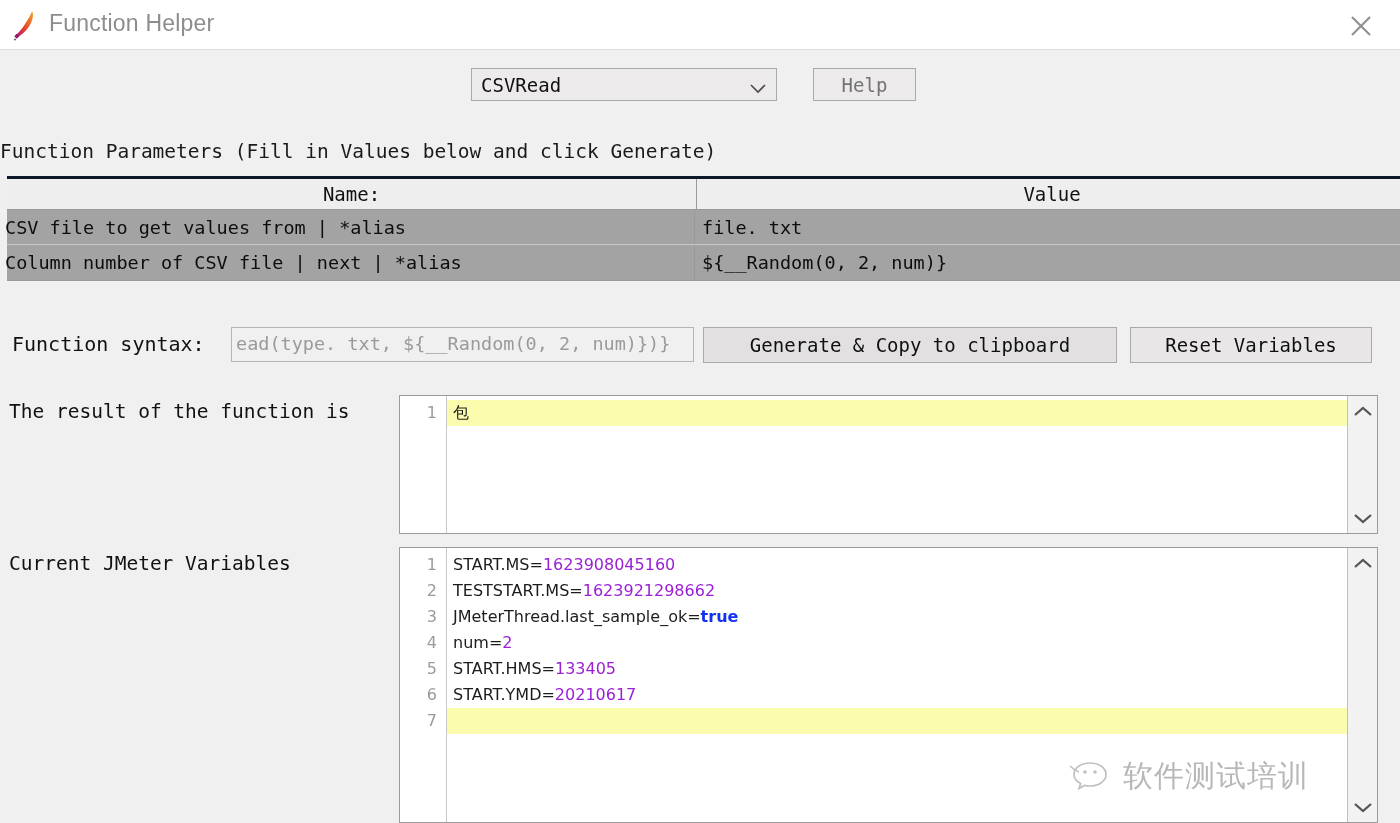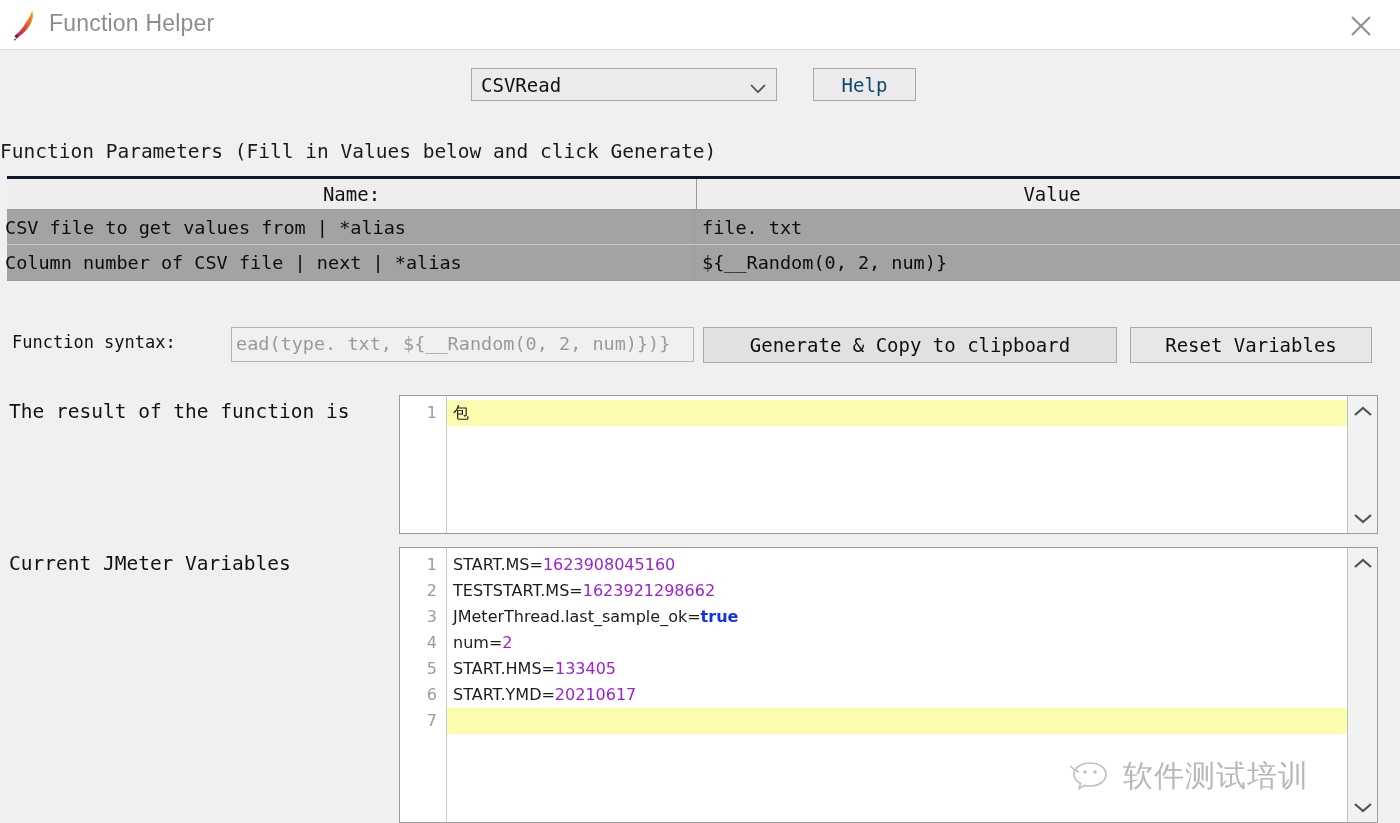--- a/index.html
+++ b/index.html
@@ -70,21 +70,21 @@
   #help-btn {
     position: absolute; left: 813px; top: 18px;
     width: 103px; height: 33px;
     background: #eceaea;
     border: 1px solid #a9a9a9;
     cursor: pointer;
   }
   #help-label {
     position: absolute; left: 0; top: 5px; width: 101px;
     text-align: center;
-    font-size: 19px; color: #0c4a6e;
+    font-size: 19px; color: #737373;
     font-family: "DejaVu Sans Mono", monospace;
   }
 
   
   #params-heading {
     position: absolute; left: 0; top: 90px;
     width: 1400px;
     font-size: 19.5px;
     color: #1a1a1a;
     font-family: "DejaVu Sans Mono", monospace;
@@ -130,21 +130,21 @@
     font-family: "DejaVu Sans Mono", monospace;
     white-space: nowrap;
     overflow: hidden;
   }
   .ptable-row .cell-name  { padding-left: 0px; margin-left: -2px; }
   .ptable-row .cell-value { padding-left: 5px; }
 
   
   #syntax-label {
     position: absolute; left: 12px; top: 282px;
-    font-size: 17px; color: #111111;
+    font-size: 20px; color: #111111;
     font-family: "DejaVu Sans Mono", monospace;
     white-space: nowrap;
   }
   #syntax-field {
     position: absolute; left: 231px; top: 277px;
     width: 463px; height: 35px;
     background: #f0f0f0;
     border: 1px solid #b4b4b4;
     overflow: hidden;
     cursor: text;

